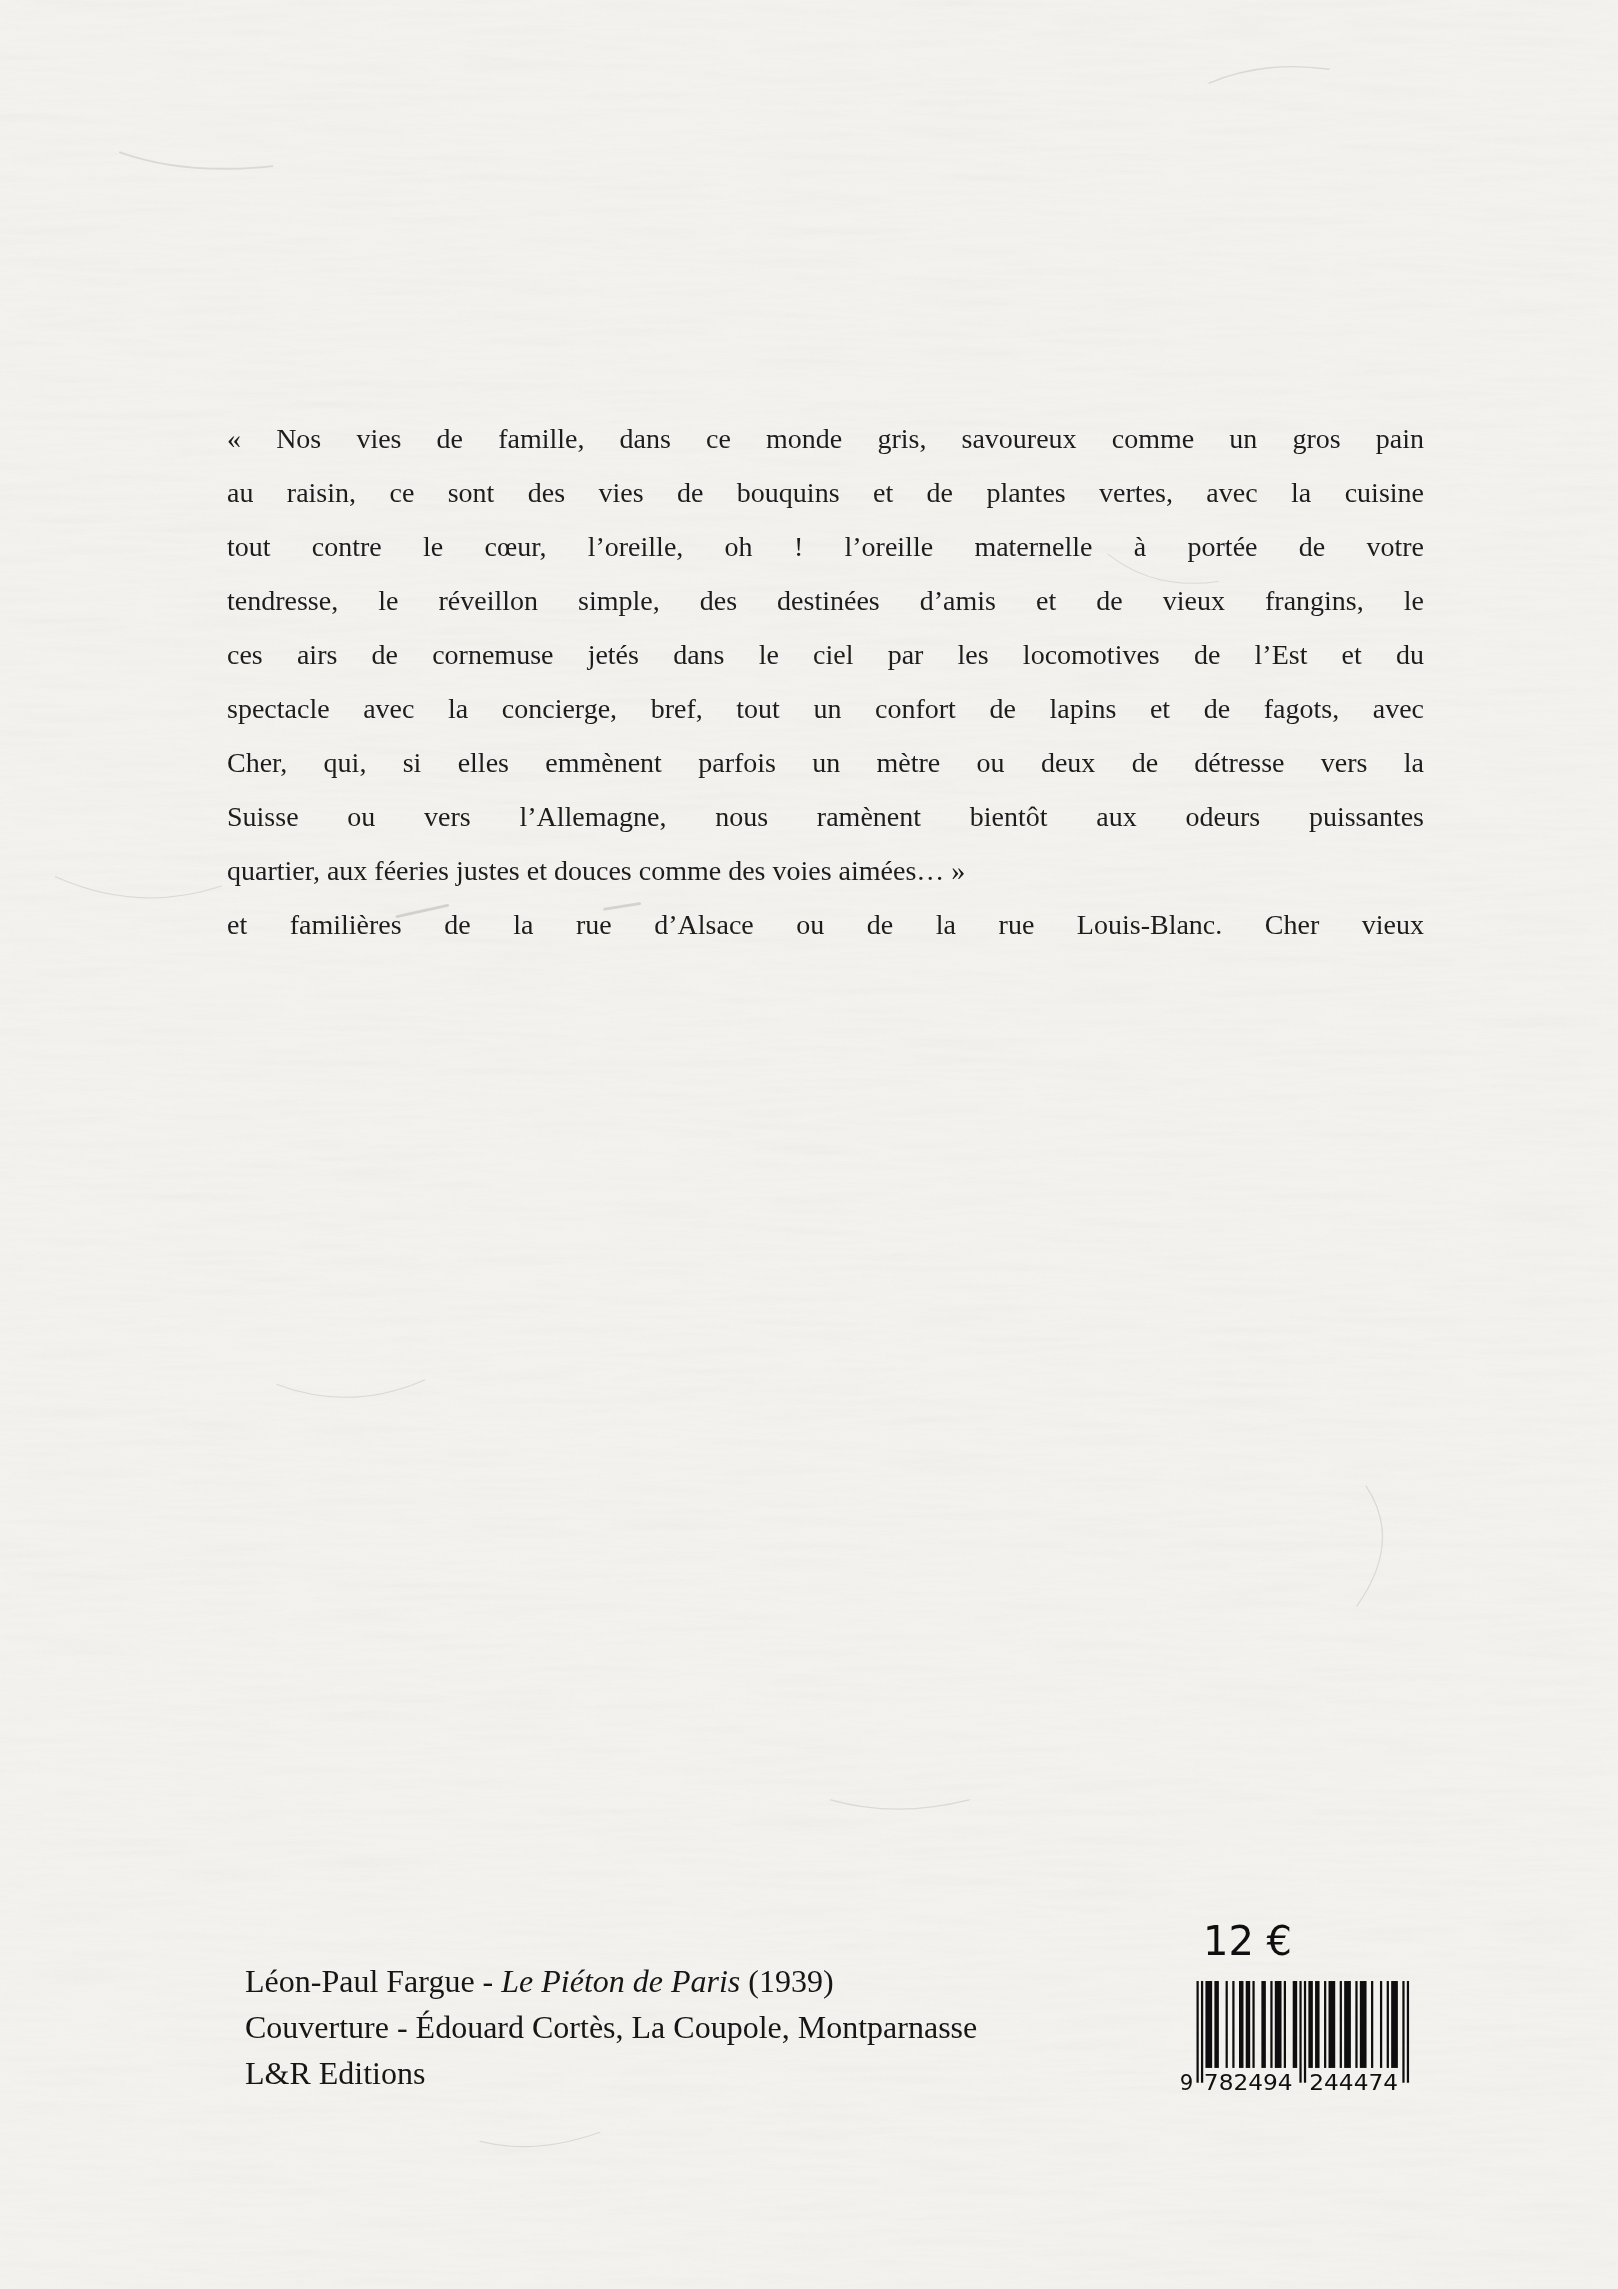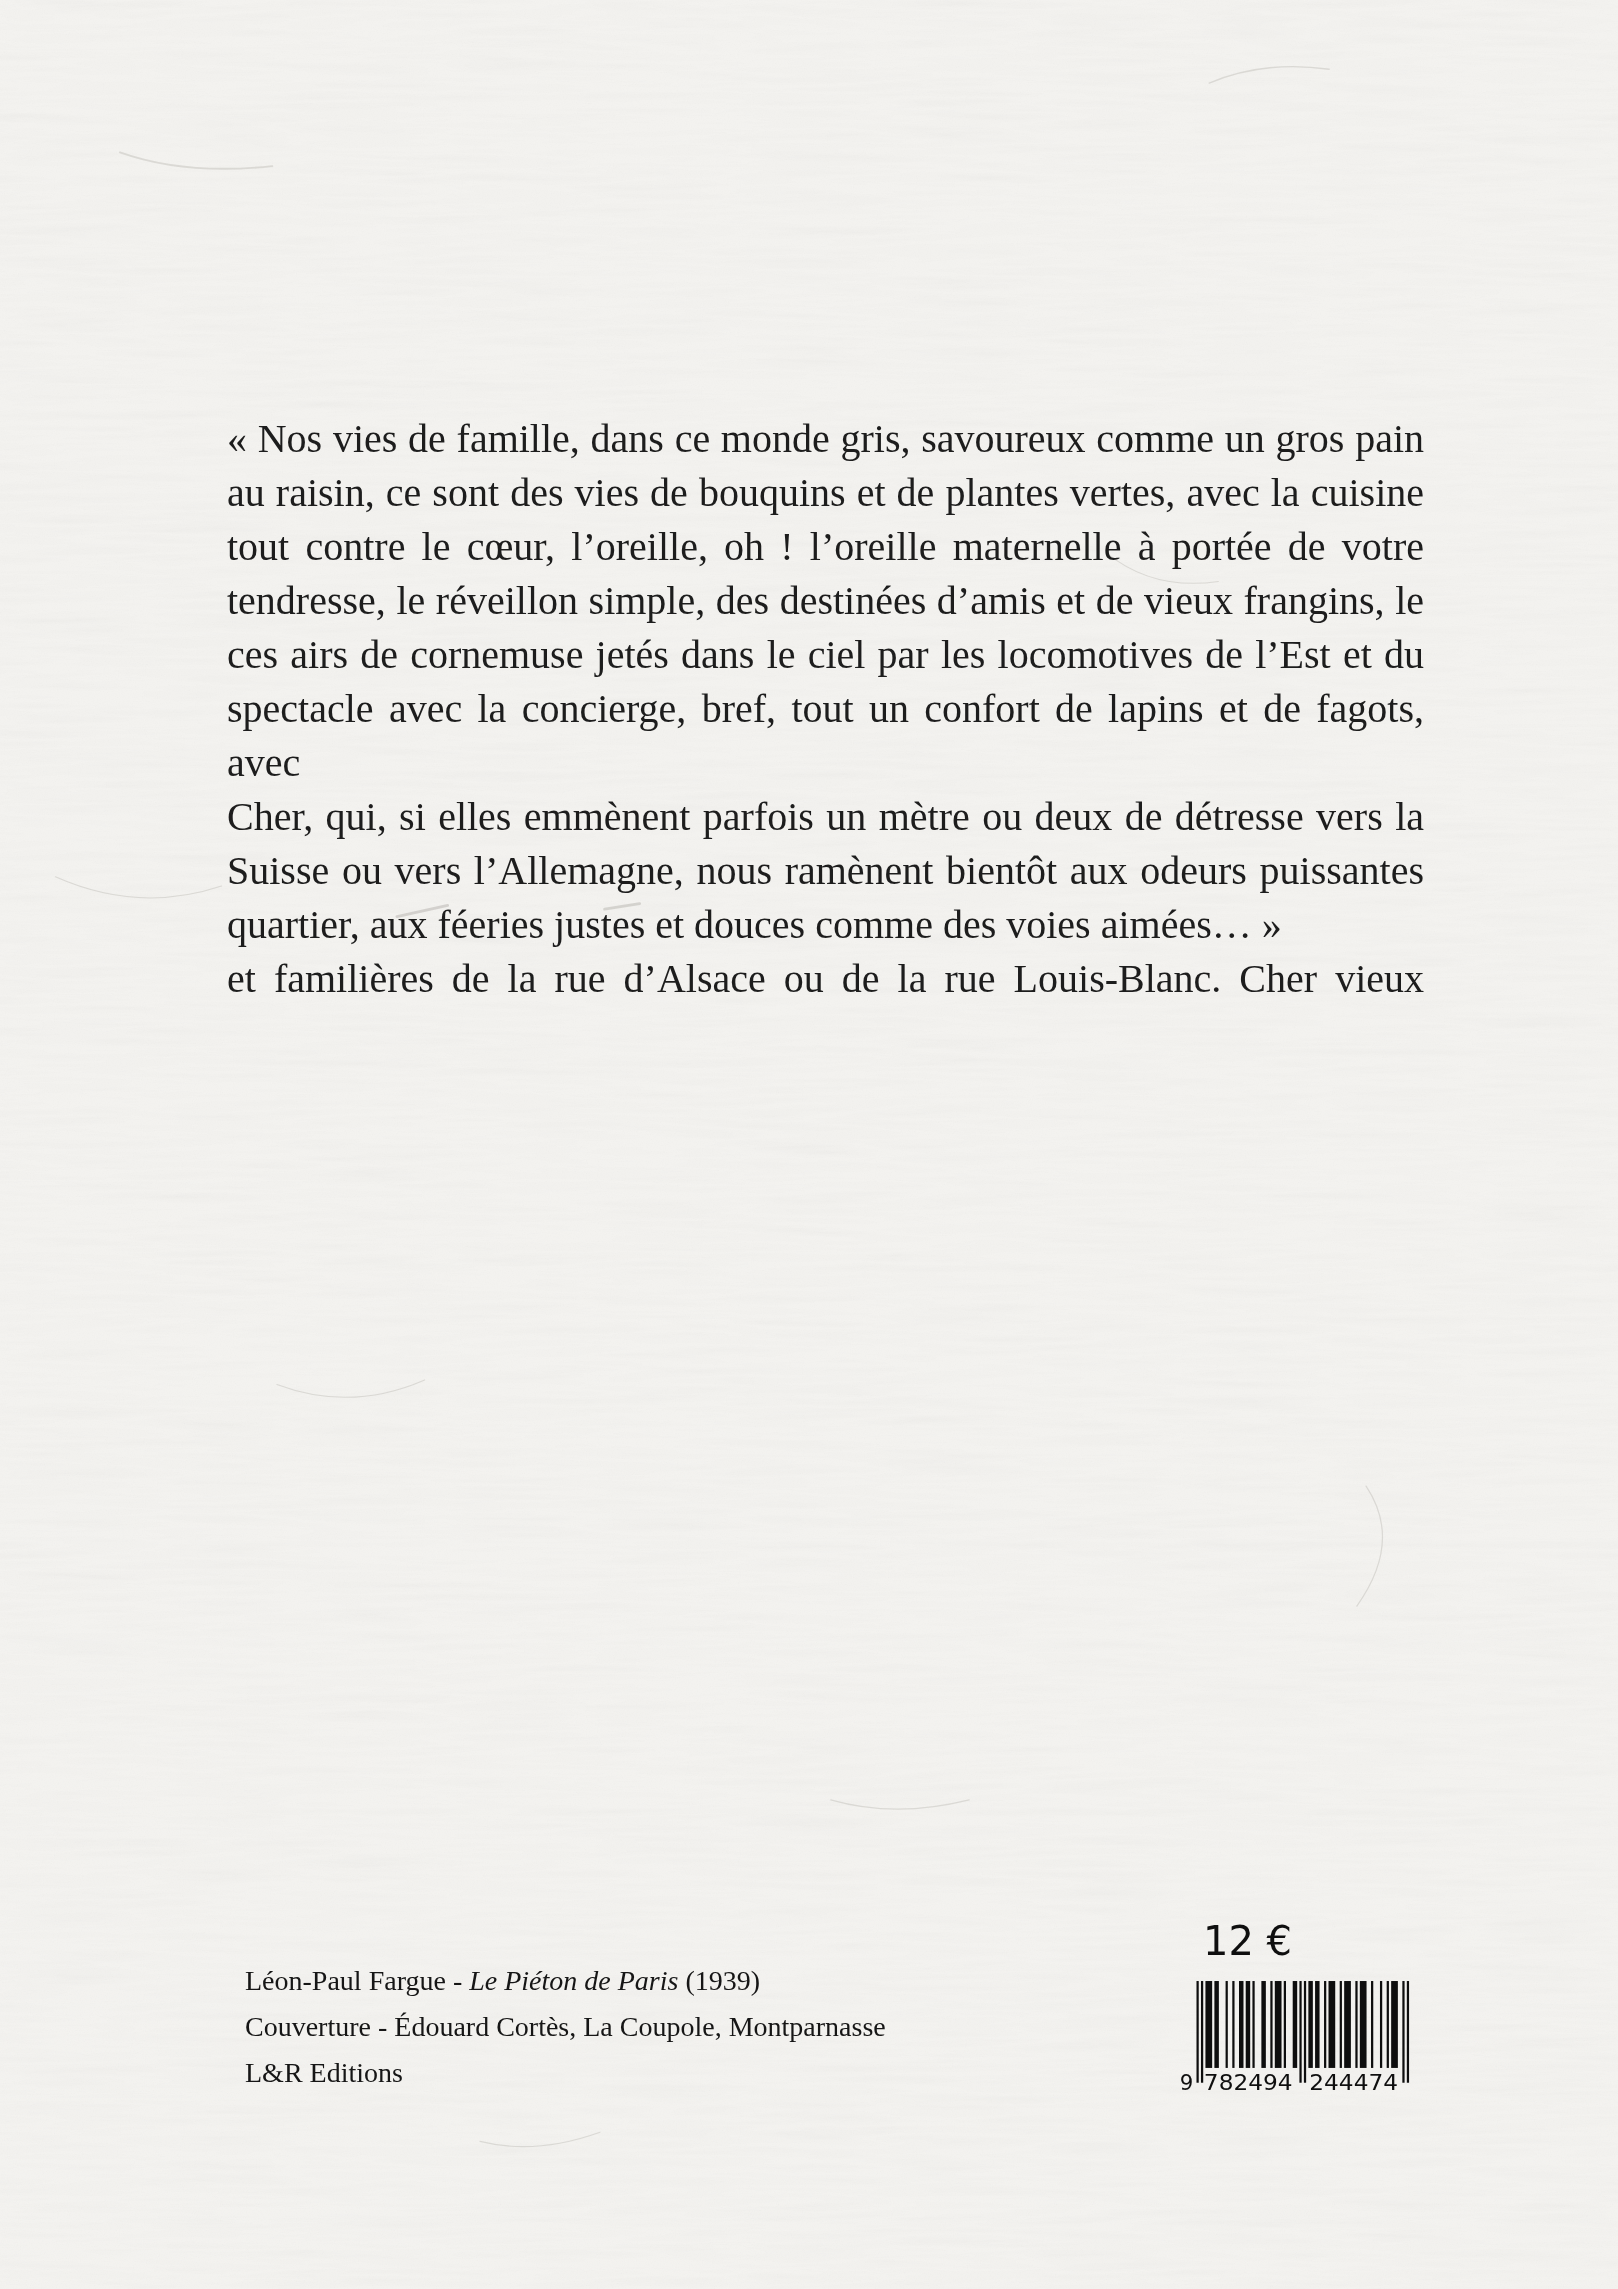--- a/index.html
+++ b/index.html
@@ -16,37 +16,37 @@
     position: absolute;
     left: 0; top: 0;
     z-index: 1;
     pointer-events: none;
   }
   .quote {
     position: absolute;
     left: 227px;
     top: 412px;
     width: 1197px;
-    font-size: 40px;
+    font-size: 28px;
     line-height: 54px;
     z-index: 2;
     color: #1d1d1d;
   }
   .quote-line {
     text-align: justify;
     text-align-last: justify;
   }
   .quote-line.last {
     text-align-last: left;
   }
   .credits {
     position: absolute;
     left: 245px;
     top: 1958px;
-    font-size: 28px;
+    font-size: 32px;
     line-height: 46px;
     z-index: 2;
     color: #161616;
   }
   .credits .it { font-style: italic; }
   .price {
     position: absolute;
     left: 1203px;
     top: 1918px;
     font-family: "DejaVu Sans", sans-serif;

